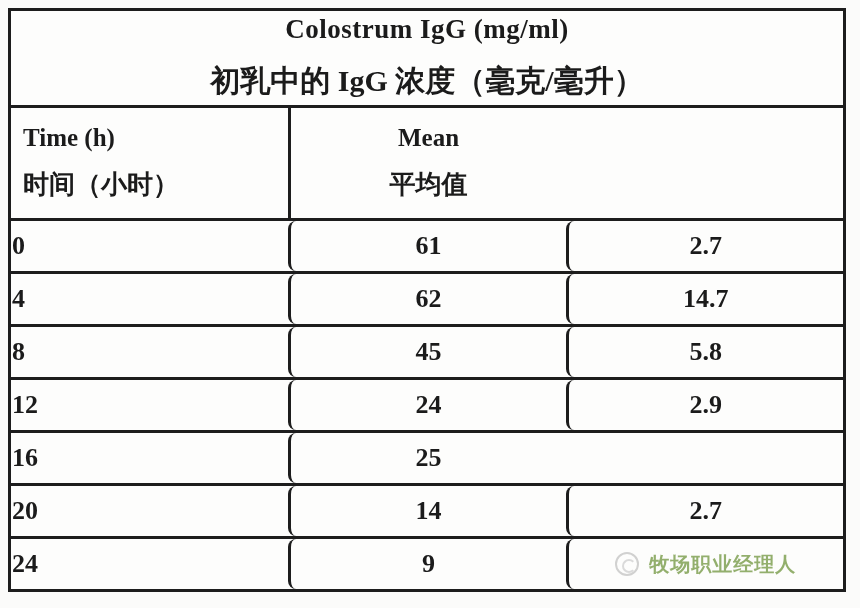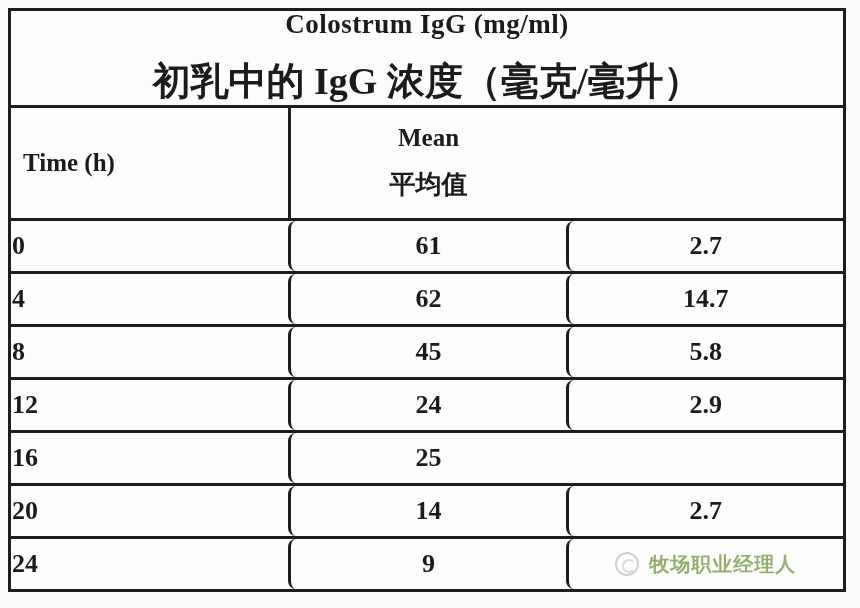--- a/index.html
+++ b/index.html
@@ -33,21 +33,21 @@
     flex: none;
     border-bottom: 3px solid #1d1d1d;
     display: flex;
     flex-direction: column;
     justify-content: center;
     align-items: center;
     gap: 16px;
     text-align: center;
   }
   .title-en { font-size: 27px; font-weight: bold; letter-spacing: 0.5px; }
-  .title-zh { font-size: 38px; font-weight: bold; }
+  .title-zh { font-size: 30px; font-weight: bold; }
   
   .header-row {
     height: 110px;
     flex: none;
     display: grid;
     grid-template-columns: 1fr 1fr 1fr;
     border-bottom: 3px solid #1d1d1d;
     font-weight: bold;
   }
   .header-cell {
@@ -129,20 +129,21 @@
 <div class="frame">
 
   <div class="title-block">
     <div class="title-en">Colostrum IgG (mg/ml)</div>
     <div class="title-zh">初乳中的 IgG 浓度（毫克/毫升）</div>
   </div>
 
   <div class="header-row">
     <div class="header-cell first">
       <span class="en">Time (h)</span>
+      <span class="zh">时间（小时）</span>
     </div>
     <div class="header-cell">
       <span class="en">Mean</span>
       <span class="zh">平均值</span>
     </div>
   </div>
 
   <div class="tbody">
 
     <div class="row">

